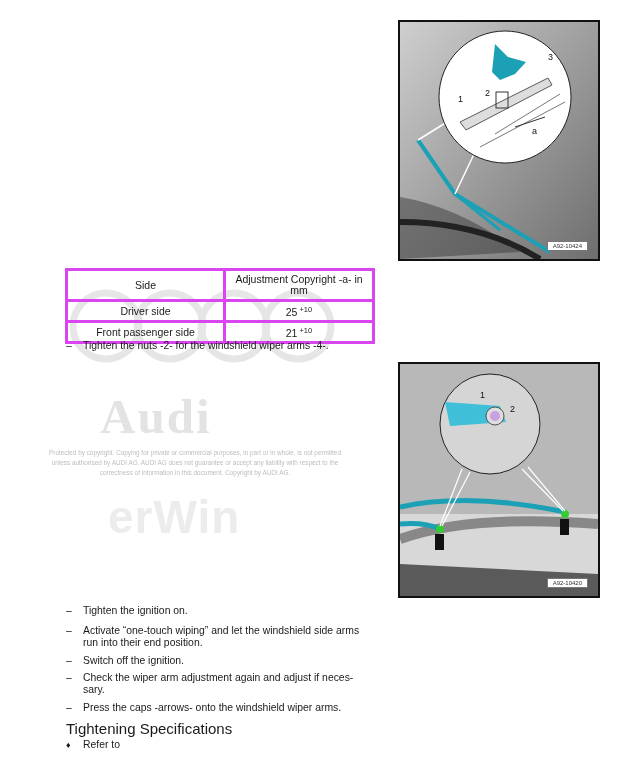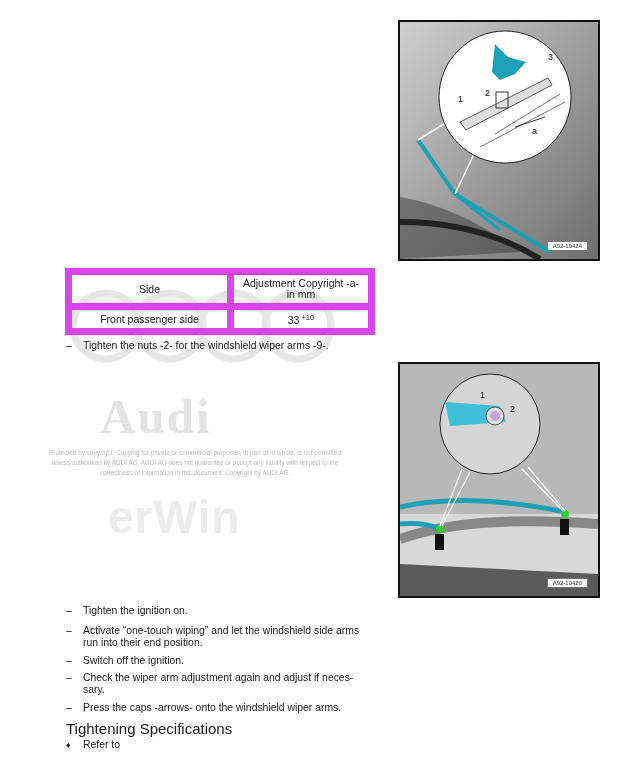--- a/index.html
+++ b/index.html
@@ -12,21 +12,21 @@
   .abs { position: absolute; }
 
   
   .wm-rings { left: 68px; top: 286px; width: 270px; height: 80px; }
   .wm-audi { left: 100px; top: 388px; font-family: Liberation Serif, serif; font-weight: bold; font-size: 49px; letter-spacing: 2px; color: #e3e3e3; }
   .wm-copy { left: 40px; top: 448px; width: 310px; text-align: center; font-size: 6.4px; line-height: 10px; color: #bdbdbd; }
   .wm-erwin { left: 108px; top: 490px; font-weight: bold; font-size: 46px; color: #ececec; letter-spacing: 1px; }
 
   
   .spec-table { left: 65px; top: 268px; border-collapse: collapse; width: 310px; font-size: 10.5px; }
-  .spec-table th, .spec-table td { border: 7px solid #d946ef; text-align: center; padding: 1px 4px; font-weight: normal; background: transparent; }
+  .spec-table th, .spec-table td { border: 3px solid #d946ef; text-align: center; padding: 1px 4px; font-weight: normal; background: transparent; }
   .spec-table th { height: 26px; line-height: 11px; border-bottom: 2px solid #222; }
   .spec-table td { height: 16px; }
   .spec-table .c1 { width: 147px; }
   sup { font-size: 7.5px; vertical-align: 4px; margin-left: 2px; }
 
   
   .step { left: 66px; font-size: 10.4px; line-height: 11.5px; display: flex; }
   .dash { width: 17px; flex: none; }
   .step-text { width: 290px; }
   .heading { left: 66px; font-size: 15px; }
@@ -84,29 +84,33 @@
   <span class="fig-code">A92-10424</span>
 </div>
 
 <table class="abs spec-table">
   <tbody>
       <tr>
     <th class="c1">Side</th>
     <th>Adjustment Copyright -a- in mm</th>
   </tr>
   <tr>
+    <td>Driver side</td>
+    <td><span>25</span><sup>+10</sup></td>
+  </tr>
+  <tr>
     <td>Front passenger side</td>
-    <td><span>33</span><sup>+10</sup></td>
+    <td><span>21</span><sup>+10</sup></td>
   </tr>
 </tbody>
   </table>
 
 <div class="abs step" style="top:340px">
   <span class="dash">–</span>
-  <span class="step-text">Tighten the nuts -2- for the windshield wiper arms -9-.</span>
+  <span class="step-text">Tighten the nuts -2- for the windshield wiper arms -4-.</span>
 </div>
 
 <div class="abs figure fig2">
   <svg width="198" height="232" viewBox="0 0 198 232">
     <rect width="198" height="232" fill="#b8b8b8"></rect>
     <rect y="150" width="198" height="82" fill="#d8d8d8"></rect>
     <path d="M0 200 L198 210 L198 232 L0 232 Z" fill="#5a5a5a"></path>
     <path d="M0 175 Q70 150 198 160" stroke="#888" stroke-width="10" fill="none"></path>
     <path d="M0 143 Q70 128 165 148" stroke="#1ba0b6" stroke-width="5" fill="none"></path>
     <path d="M0 160 Q25 158 40 165" stroke="#1ba0b6" stroke-width="5" fill="none"></path>

